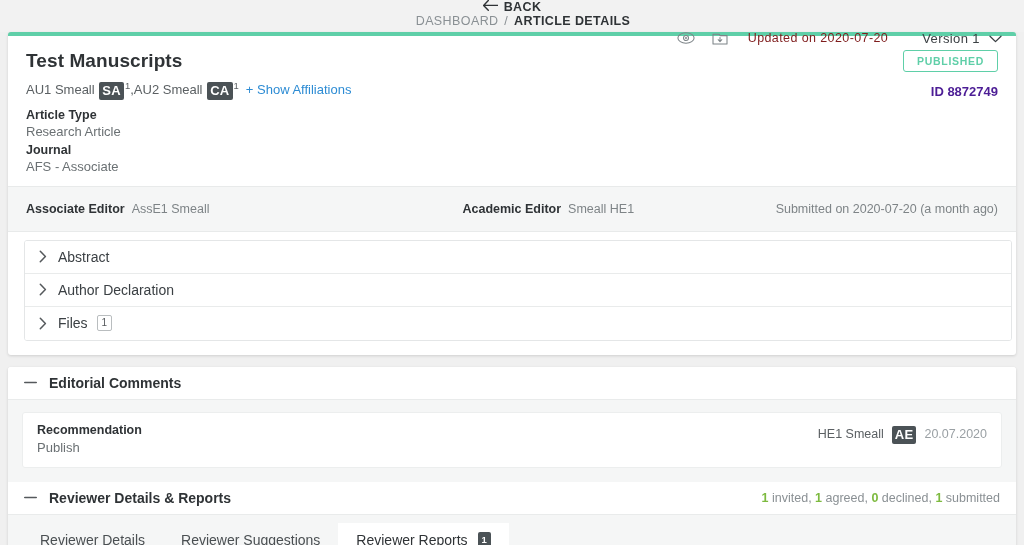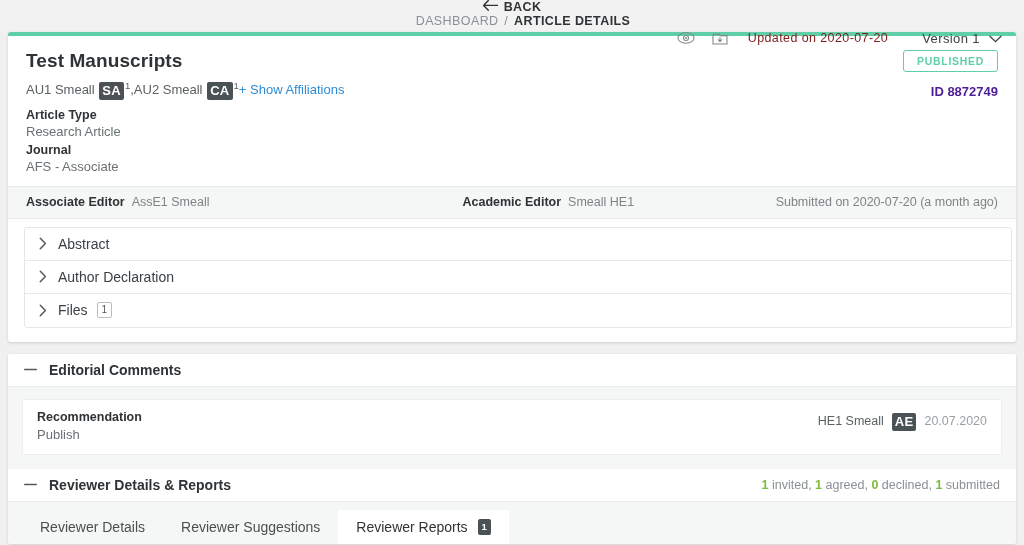--- a/index.html
+++ b/index.html
@@ -107,20 +107,21 @@
     padding: 1.5px 3px 1.5px 3px;
     border-radius: 2px;
     margin: 0 1px;
     position: relative;
     top: 1px;
   }
   .sup { font-size: 9.5px; vertical-align: super; color: #5b6063; }
   .show-aff {
     color: #2d8cd4;
     cursor: pointer;
+    margin-left: 7px;
     font-size: 13px;
   }
   .meta-label {
     font-size: 12.5px;
     font-weight: 700;
     color: #2f3336;
     margin-top: 3px;
   }
   .meta-value {
     font-size: 13px;
@@ -151,21 +152,21 @@
     font-size: 13px;
     font-weight: 700;
     color: #4c1d95;
   }
 
   
   .editor-bar {
     background: #f5f6f6;
     border-top: 1px solid #e8eaea;
     border-bottom: 1px solid #e8eaea;
-    height: 33px;
+    height: 46px;
     display: flex;
     align-items: center;
     padding: 0 18px;
     font-size: 12.5px;
   }
   .ed-label { font-weight: 700; color: #2f3336; }
   .ed-value { color: #7e8487; margin-left: 7px; }
   .ed-block { display: flex; align-items: baseline; }
   .ed-block.mid { margin-left: 253px; }
   .ed-submitted {

